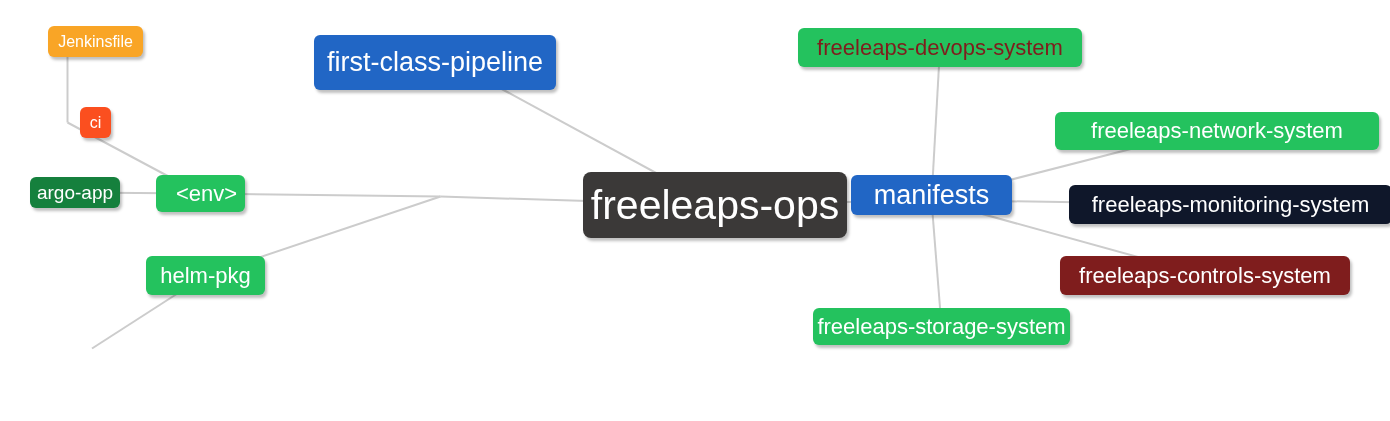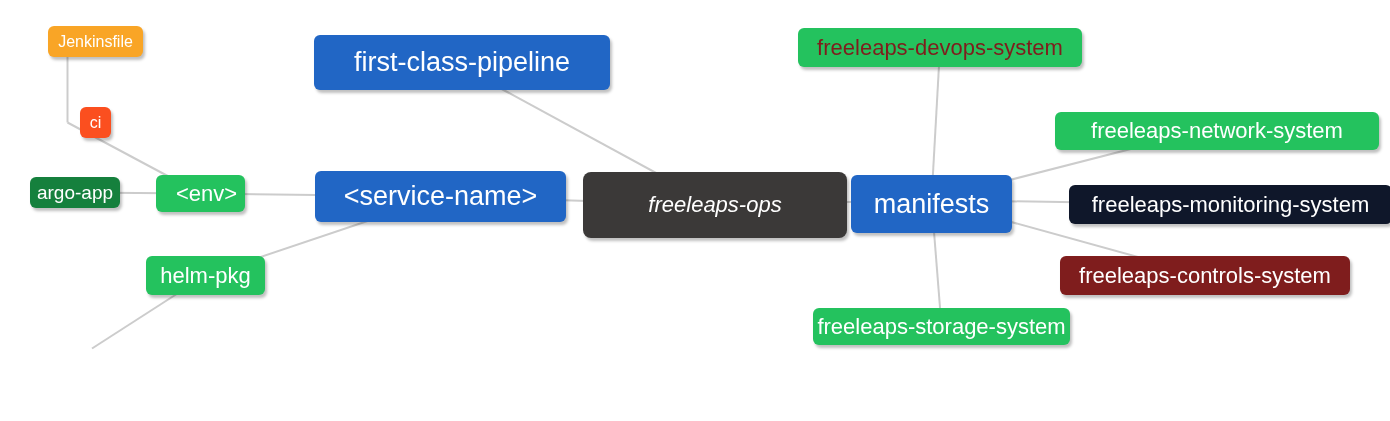--- a/index.html
+++ b/index.html
@@ -16,21 +16,21 @@
     display:flex;align-items:center;justify-content:center;
     color:#ffffff;
     border-radius:6px;
     box-shadow:2px 3px 3px rgba(0,0,0,0.25);
     white-space:nowrap;
     cursor:pointer;
     box-sizing:border-box;
     line-height:1;
   }
   .node.root{border-radius:8px;}
-  .size-xl{font-size:22px;font-style:italic;}
+  .size-xl{font-size:41px;}
   .size-lg{font-size:27px;}
   .size-md{font-size:22px;}
   .size-sm{font-size:19px;}
   .size-xs{font-size:16px;margin-left:28px;}
 </style>
 </head>
 <body>
 
 <div id="canvas">
   <svg id="edges" xmlns="http://www.w3.org/2000/svg">
@@ -45,27 +45,24 @@
       <line x1="715" y1="205" x2="931.5" y2="200" stroke="#CCCCCC" stroke-width="2"></line>
       <line x1="931.5" y1="200" x2="940" y2="47.5" stroke="#CCCCCC" stroke-width="2"></line>
       <line x1="931.5" y1="200" x2="1201" y2="131" stroke="#CCCCCC" stroke-width="2"></line>
       <line x1="931.5" y1="200" x2="1213.5" y2="204.5" stroke="#CCCCCC" stroke-width="2"></line>
       <line x1="931.5" y1="200" x2="1205" y2="275.5" stroke="#CCCCCC" stroke-width="2"></line>
       <line x1="931.5" y1="200" x2="941.5" y2="326.5" stroke="#CCCCCC" stroke-width="2"></line>
     </svg>
 <div class="node size-xl root" style="left: 583px; top: 172px; width: 264px; height: 66px; background: rgb(59, 57, 56); color: rgb(255, 255, 255);">
       <span>freeleaps-ops</span>
     </div>
-    <div class="node size-lg" style="left: 314px; top: 35px; width: 296px; height: 55px; background: rgb(33, 102, 197); color: rgb(255, 255, 255);">
+    <div class="node size-lg" style="left: 314px; top: 35px; width: 242px; height: 55px; background: rgb(33, 102, 197); color: rgb(255, 255, 255);">
       <span>first-class-pipeline</span>
     </div>
-    <div class="node size-lg" style="left: 315px; top: 171px; width: 251px; height: 51px; background: rgb(33, 102, 197); color: rgb(255, 255, 255);">
-      <span>&lt;service-name&gt;</span>
-    </div>
-    <div class="node size-lg" style="left: 851px; top: 175px; width: 161px; height: 58px; background: rgb(33, 102, 197); color: rgb(255, 255, 255);">
+    <div class="node size-lg" style="left: 851px; top: 175px; width: 161px; height: 40px; background: rgb(33, 102, 197); color: rgb(255, 255, 255);">
       <span>manifests</span>
     </div>
     <div class="node size-md" style="left: 156px; top: 175px; width: 89px; height: 37px; background: rgb(36, 194, 94); color: rgb(255, 255, 255); padding-left: 12px;">
       <span>&lt;env&gt;</span>
     </div>
     <div class="node size-md" style="left: 146px; top: 256px; width: 119px; height: 39px; background: rgb(36, 194, 94); color: rgb(255, 255, 255);">
       <span>helm-pkg</span>
     </div>
     <div class="node size-xs" style="left: 52px; top: 107px; width: 31px; height: 31px; background: rgb(251, 79, 31); color: rgb(255, 255, 255);">
       <span>ci</span>

